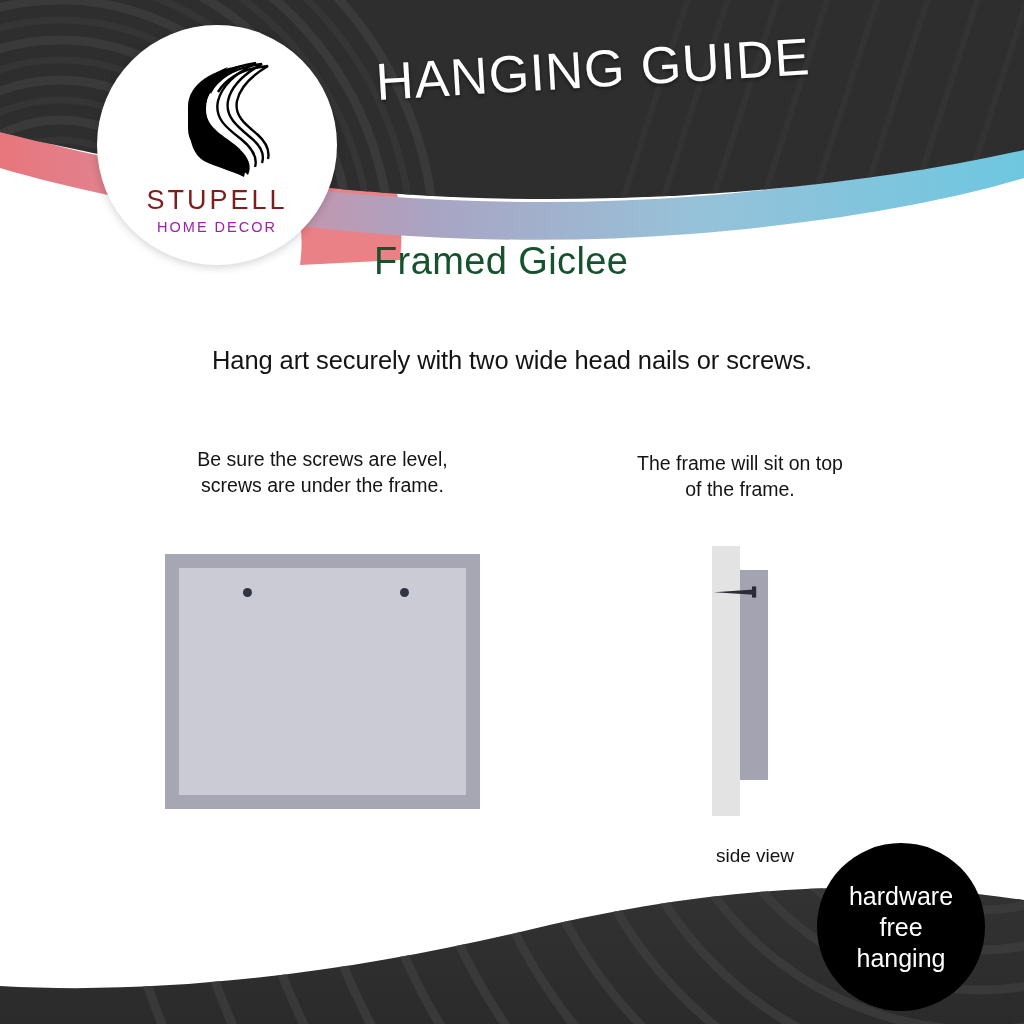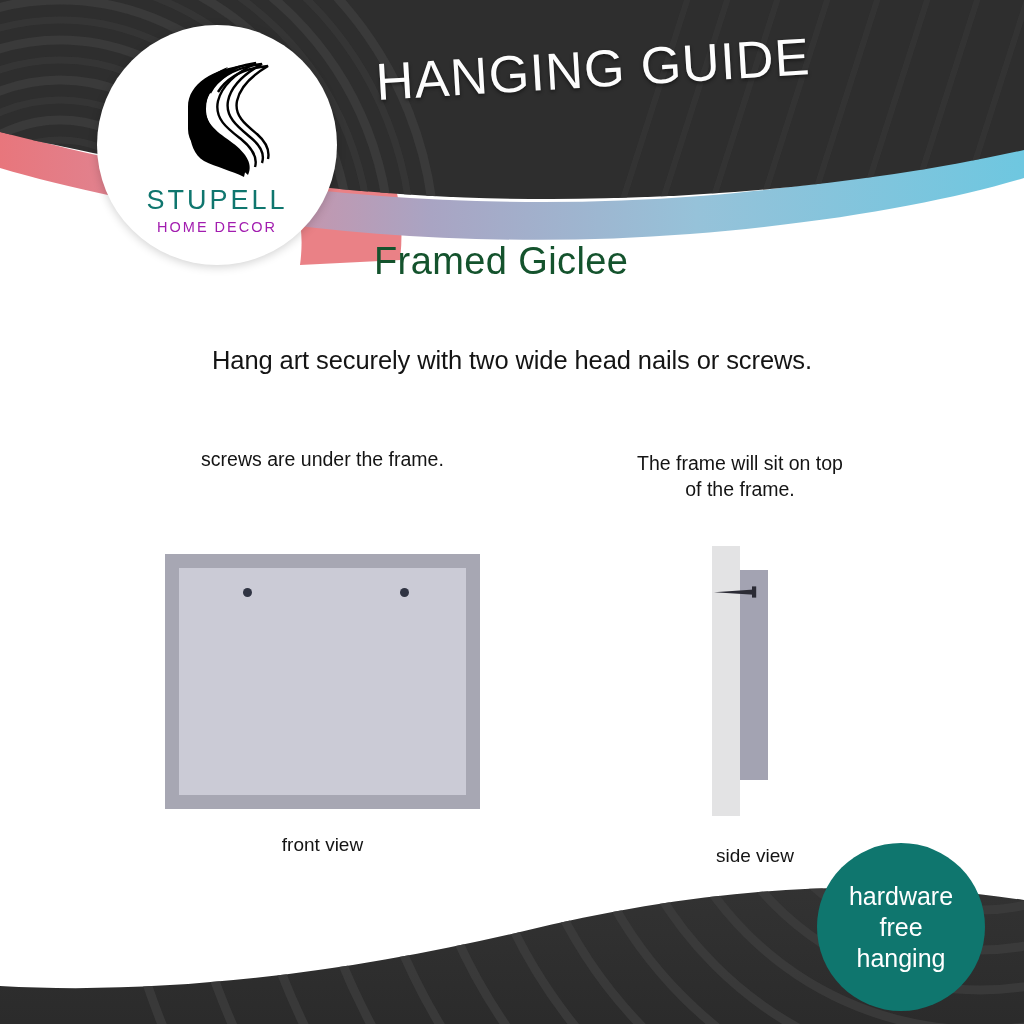--- a/index.html
+++ b/index.html
@@ -7,21 +7,21 @@
   #page{position:relative;width:1024px;height:1024px;background:#fff;overflow:hidden;}
 
   
   .wave-layer{position:absolute;left:0;top:0;width:1024px;height:1024px;pointer-events:none;}
 
   
   #logo-badge{position:absolute;left:97px;top:25px;width:240px;height:240px;border-radius:50%;
     background:#fff;box-shadow:0 2px 10px rgba(0,0,0,.18);display:flex;flex-direction:column;
     align-items:center;justify-content:flex-start;}
   #logo-mark{width:130px;height:128px;margin-top:30px;}
-  #logo-word{font-size:27px;letter-spacing:3.0px;color:#0f766e;margin-top:2px;font-weight:400;}
+  #logo-word{font-size:27px;letter-spacing:3.0px;color:#7f1d1d;margin-top:2px;font-weight:400;}
   #logo-sub{font-size:14.5px;letter-spacing:2.0px;color:#a21caf;margin-top:3px;font-weight:400;}
 
   
   #guide-title{position:absolute;left:376px;top:52px;font-size:52px;letter-spacing:1px;
     color:#fdfdfd;font-weight:400;transform:rotate(-3.4deg);transform-origin:left center;
     text-shadow:0 2px 4px rgba(0,0,0,.45);white-space:nowrap;}
   #product-type{position:absolute;left:374px;top:240px;font-size:38px;color:#14532d;
     font-weight:300;letter-spacing:.4px;white-space:nowrap;}
   #main-instruction{position:absolute;left:0;top:346px;width:1024px;text-align:center;
     font-size:25.5px;color:#141414;font-weight:400;letter-spacing:-.1px;}
@@ -45,21 +45,21 @@
   #side-frame{position:absolute;left:40px;top:24px;width:28px;height:210px;background:#a3a3b2;}
   #side-nail{position:absolute;left:14px;top:40px;width:50px;height:12px;}
 
   
   .view-label{position:absolute;text-align:center;font-size:19px;color:#141414;}
   #front-view-label{left:165px;top:834px;width:315px;}
   #side-view-label{left:645px;top:845px;width:220px;}
 
   
   #hardware-badge{position:absolute;left:817px;top:843px;width:168px;height:168px;border-radius:50%;
-    background:#0f766e;display:flex;flex-direction:column;align-items:center;justify-content:center;}
+    background:#000000;display:flex;flex-direction:column;align-items:center;justify-content:center;}
   #hardware-badge div{color:#fff;font-size:25px;line-height:31px;font-weight:400;text-align:center;}
 </style>
 </head>
 <body>
 
 <div id="page">
 
   <svg class="wave-layer" viewBox="0 0 1024 1024">
     <defs>
       <linearGradient id="accentGrad" x1="0" y1="0" x2="1" y2="0">
@@ -158,20 +158,21 @@
     </svg>
     <div id="logo-word">STUPELL</div>
     <div id="logo-sub">HOME DECOR</div>
   </div>
 
   <div id="guide-title">HANGING GUIDE</div>
   <div id="product-type">Framed Giclee</div>
   <div id="main-instruction">Hang art securely with two wide head nails or screws.</div>
 
   <div class="caption" id="front-caption">
+    <div>Be sure the screws are level,</div>
     <div>screws are under the frame.</div>
   </div>
 
   <div class="caption" id="side-caption">
     <div>The frame will sit on top</div>
     <div>of the frame.</div>
   </div>
 
   <div id="front-frame">
     <div id="front-mat">
@@ -182,21 +183,20 @@
 
   <div id="side-view">
     <div id="side-wall"></div>
     <div id="side-frame"></div>
     <svg id="side-nail" viewBox="0 0 50 12">
       <path d="M0,6.2 L40,3.6 L40,8.8 Z" fill="#2b2b35"></path>
       <rect x="38" y="0.4" width="4.2" height="11.2" fill="#2b2b35"></rect>
     </svg>
   </div>
 
-  <div class="view-label" id="front-view-label">front view</div>
   <div class="view-label" id="side-view-label">side view</div>
 
   <div id="hardware-badge">
     <div>hardware</div>
     <div>free</div>
     <div>hanging</div>
   </div>
 
 </div>
 

